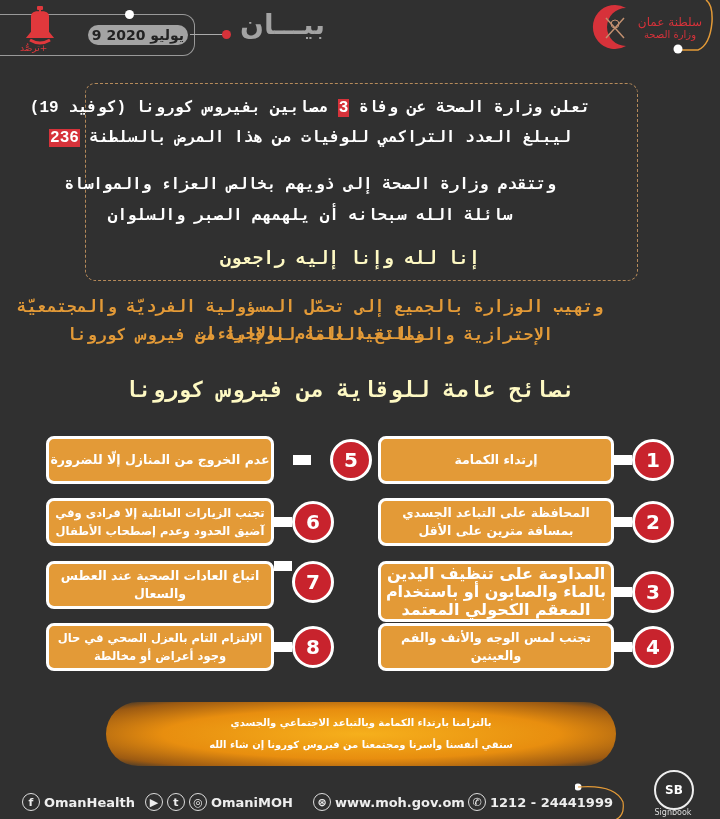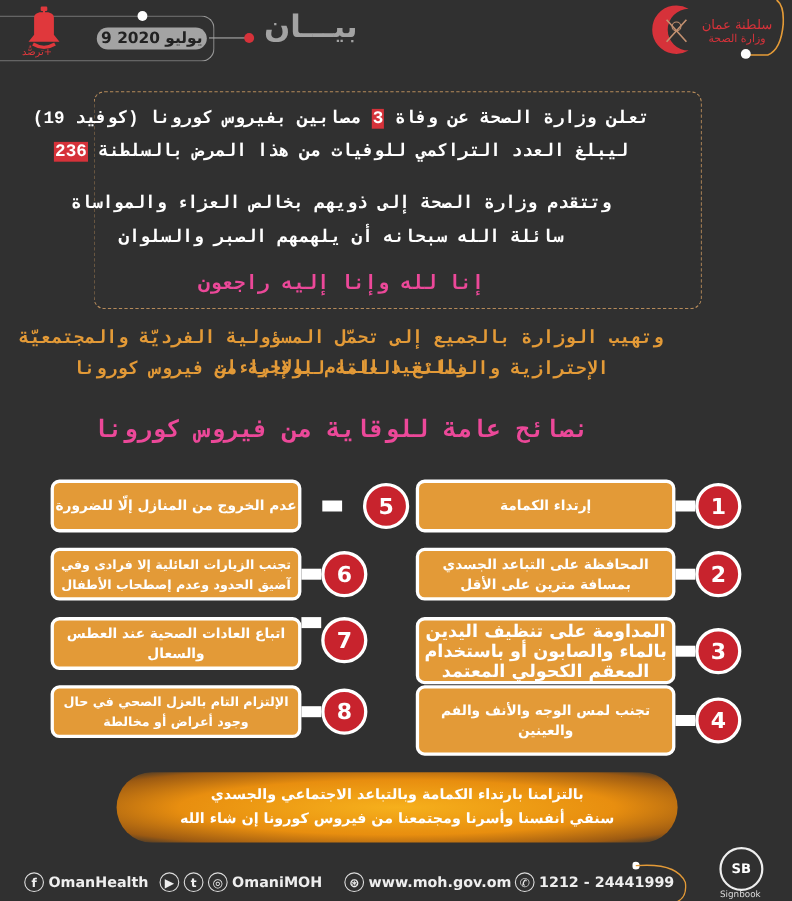--- a/index.html
+++ b/index.html
@@ -12,28 +12,28 @@
   .hdr-dot-red{left:222px;top:30px;width:9px;height:9px;border-radius:50%;background:#d6323a;}
   .hdr-curve{left:0px;top:14px;width:194px;height:40px;border:1px solid #999;border-left:none;border-radius:0 12px 12px 0;}
   .hdr-dot-white{left:125px;top:10px;width:9px;height:9px;border-radius:50%;background:#fff;}
   .bell{left:22px;top:4px;width:36px;height:48px;}
   .bell-txt{left:20px;top:43px;font-size:9px;color:#e0383c;width:40px;}
   .logo{left:588px;top:0px;width:125px;height:55px;}
   
   .box{left:85px;top:83px;width:551px;height:196px;border:1px dashed #b58a5a;border-radius:10px;}
   .stmt{width:620px;left:0;text-align:center;direction:rtl;font-weight:bold;font-size:16px;line-height:27px;font-family:Liberation Mono, monospace;}
   .hl{background:#d6323a;color:#fff;padding:0 1px;}
-  .red{color:#ec4899;}
+  .red{color:#fef9c3;padding-left:40px;}
   .orange{color:#e39a37;}
   
   .tip{height:38px;background:#e39a37;border:3px solid #fff;border-radius:8px;color:#fff;font-weight:bold;font-size:12.5px;display:flex;align-items:center;justify-content:center;text-align:center;direction:rtl;line-height:18px;box-sizing:border-box;}
   .conn{height:10px;background:#fff;width:18px;}
   .num{width:36px;height:36px;border-radius:50%;background:#c8232d;border:3px solid #fff;color:#fff;font-size:20px;font-weight:bold;text-align:center;line-height:36px;}
   
-  .banner{left:106px;top:702px;width:510px;height:64px;border-radius:32px;background:radial-gradient(ellipse at center,#f6b01c 0%,#e88e0f 55%,#9c5a12 85%,rgba(60,40,20,0) 100%);color:#fff;font-weight:bold;font-size:13px;text-align:center;direction:rtl;line-height:22px;display:flex;align-items:center;justify-content:center;}
+  .banner{left:106px;top:702px;width:510px;height:64px;border-radius:32px;background:radial-gradient(ellipse at center,#f6b01c 0%,#e88e0f 55%,#9c5a12 85%,rgba(60,40,20,0) 100%);color:#fff;font-weight:bold;font-size:10px;text-align:center;direction:rtl;line-height:22px;display:flex;align-items:center;justify-content:center;}
   
   .footer{top:793px;font-size:13px;font-weight:bold;color:#eee;display:flex;align-items:center;gap:4px;}
   .ficon{width:18px;height:18px;border:1.5px solid #ddd;border-radius:50%;display:inline-flex;align-items:center;justify-content:center;font-size:11px;box-sizing:border-box;}
 </style>
 </head>
 <body>
 
 <div class="abs hdr-curve"></div>
 <div class="abs hdr-dot-white"></div>
 <div class="abs hdr-line"></div>
@@ -86,21 +86,21 @@
   <div class="tip" style="width:236px;height:48px;">المحافظة على التباعد الجسدي بمسافة مترين على الأقل</div>
   <div class="conn"></div>
   <div class="num">2</div>
 </div>
 <div class="abs" style="left:378px;top:561px;display:flex;align-items:center;">
   <div class="tip" style="width:236px;height:61px;font-size:16px;">المداومة على تنظيف اليدين بالماء والصابون أو باستخدام المعقم الكحولي المعتمد</div>
   <div class="conn"></div>
   <div class="num">3</div>
 </div>
 <div class="abs" style="left:378px;top:623px;display:flex;align-items:center;">
-  <div class="tip" style="width:236px;height:64px;">تجنب لمس الوجه والأنف والفم والعينين</div>
+  <div class="tip" style="width:236px;height:48px;">تجنب لمس الوجه والأنف والفم والعينين</div>
   <div class="conn"></div>
   <div class="num">4</div>
 </div>
 
 <div class="abs" style="left:46px;top:436px;display:flex;align-items:center;gap:19px;">
   <div class="tip" style="width:228px;height:48px;">عدم الخروج من المنازل إلّا للضرورة</div>
   <div class="conn"></div>
   <div class="num">5</div>
 </div>
 <div class="abs" style="left:46px;top:498px;display:flex;align-items:center;">

